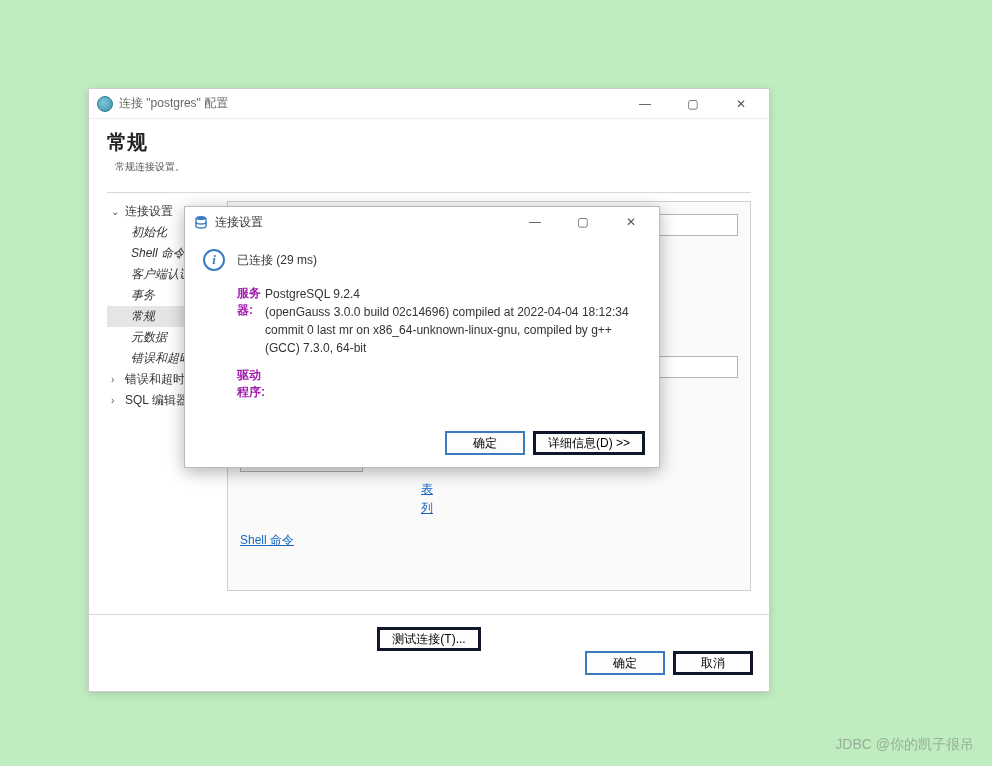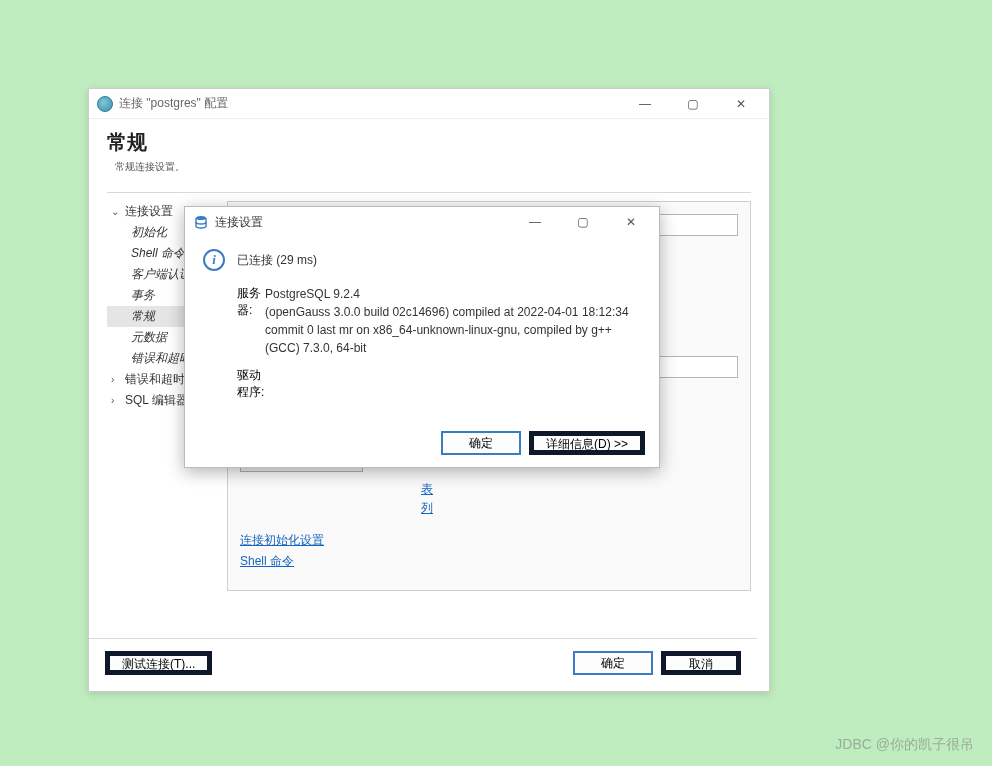--- a/index.html
+++ b/index.html
@@ -74,30 +74,31 @@
       border: 1px solid #b0b0b0;
       background: #f0f0f0;
       padding: 0 10px;
       font-size: 12px;
       color: #555;
     }
     .link-block { margin-top: 60px; }
     .link-item { color: #1565c0; text-decoration: underline; font-size: 12px; cursor: pointer; margin-bottom: 4px; display: inline-block; }
     .footer {
       position: absolute;
-      left: 0; right: 12px; bottom: 0;
+      left: 0; right: 0; bottom: 0;
       padding: 12px 16px 16px 16px;
       border-top: 1px solid #d8d8d8;
       display: flex;
       align-items: center;
+      flex-direction: column;
     }
     .btn {
       height: 24px;
       min-width: 80px;
-      border: 5px solid #0f172a;
+      border: 3px solid #0f172a;
       background: #fdfdfd;
       font-size: 12px;
       padding: 0 12px;
       cursor: pointer;
     }
     .btn.primary { border: 2px solid #3a7cc2; }
     .footer .btn + .btn { margin-left: 8px; text-align: center; }
     .right-btns { margin-left: auto; display: flex; }
 
     
@@ -126,21 +127,21 @@
       border-radius: 50%;
       display: flex; align-items: center; justify-content: center;
       color: #3a7cc2;
       font-weight: bold;
       font-size: 13px;
       margin-right: 12px;
       font-style: italic;
       font-family: Georgia, serif;
     }
     .kv-row { display: flex; margin-bottom: 10px; }
-    .kv-label { width: 62px; padding-left: 34px; color: #000000; }
+    .kv-label { width: 62px; padding-left: 34px; color: #a21caf; font-weight: bold; }
     .kv-value { flex: 1; color: #333; line-height: 1.5; }
     .modal-footer {
       position: absolute;
       right: 14px; bottom: 12px;
       display: flex; gap: 8px;
     }
     .small-text-block {
       position: absolute;
       left: 421px;
       top: 480px;
@@ -218,21 +219,20 @@
       <div class="field-row">
         <div class="input-box"></div>
       </div>
       <div style="height:110px"></div>
       <div class="field-row">
         <div class="input-box"></div>
       </div>
       <div style="height:60px"></div>
       <button class="perm-btn">Edit permissions ...</button>
       <div class="link-block">
-        <div><a class="link-item">连接初始化设置</a></div>
         <div><a class="link-item">Shell 命令</a></div>
       </div>
     </div>
   </div>
 
   <div class="footer">
     <button class="btn">测试连接(T)...</button>
     <div class="right-btns">
       <button class="btn primary">确定</button>
       <button class="btn">取消</button>
@@ -263,21 +263,21 @@
   </div>
 
   <div class="modal-body">
     <div class="status-row">
       <span class="info-icon">i</span>
       <span>已连接 (29 ms)</span>
     </div>
     <div class="kv-row">
       <div class="kv-label">服务器:</div>
       <div class="kv-value" style="white-space: pre-line;">PostgreSQL 9.2.4
-(openGauss 3.0.0 build 02c14696) compiled at 2022-04-01 18:12:34 commit 0 last mr   on x86_64-unknown-linux-gnu, compiled by g++ (GCC) 7.3.0, 64-bit</div>
+(openGauss 3.0.0 build 02c14696) compiled at 2022-04-04 18:12:34 commit 0 last mr   on x86_64-unknown-linux-gnu, compiled by g++ (GCC) 7.3.0, 64-bit</div>
     </div>
     <div class="kv-row">
       <div class="kv-label">驱动程序:</div>
     </div>
   </div>
 
   <div class="modal-footer">
     <button class="btn primary">确定</button>
     <button class="btn">详细信息(D) &gt;&gt;</button>
   </div>

